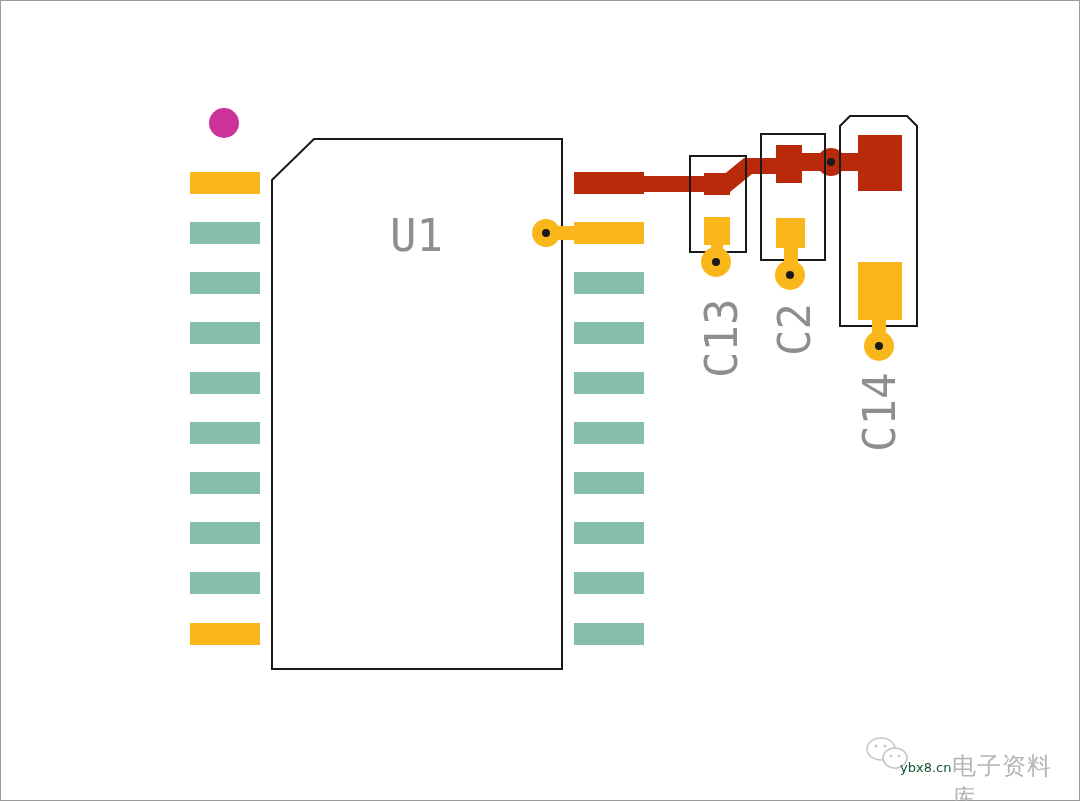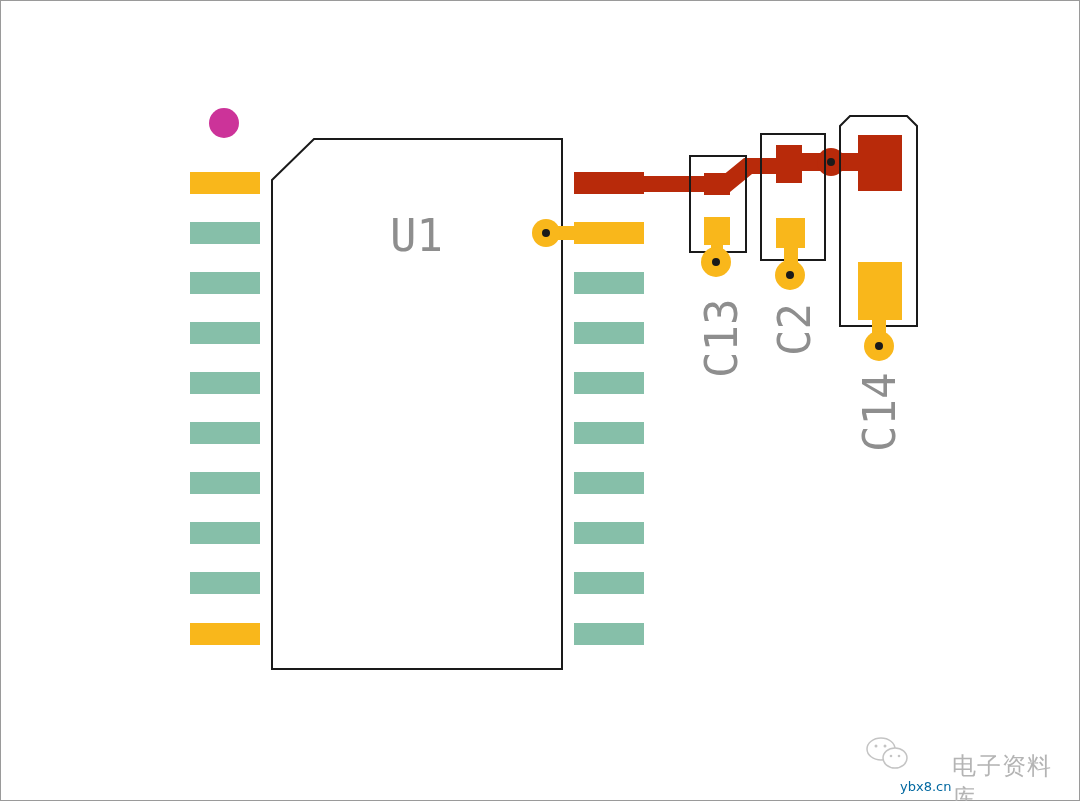--- a/index.html
+++ b/index.html
@@ -3,21 +3,21 @@
 <meta charset="utf-8">
 <style>
   html, body { margin:0; padding:0; background:#ffffff; }
   body { width:1080px; height:801px; position:relative; overflow:hidden; font-family:"DejaVu Sans Mono", monospace; }
   .frame { position:absolute; left:0; top:0; width:1078px; height:799px; border:1px solid #9a9a9a; }
   svg.board { position:absolute; left:0; top:0; }
   .label { position:absolute; color:#8e8e8e; font-family:"DejaVu Sans Mono", monospace; font-size:44px; line-height:1; white-space:nowrap; }
   .rot { transform-origin:left top; transform:rotate(-90deg); }
   .wm { position:absolute; left:860px; top:732px; width:200px; height:60px; }
   .wm-cn { position:absolute; left:56px; top:18px; font-family:"DejaVu Sans", sans-serif; font-size:24px; color:#b4b4b4; letter-spacing:1px;margin-left:36px; }
-  .wm-url { position:absolute; left:40px; top:47px; font-family:"DejaVu Sans", sans-serif; font-size:13px; color:#0369a1; }
+  .wm-url { position:absolute; left:40px; top:28px; font-family:"DejaVu Sans", sans-serif; font-size:13px; color:#14532d; }
 </style>
 </head>
 <body>
 
 <div class="frame"></div>
 
 <svg class="board" width="1080" height="801" viewBox="0 0 1080 801">
 
   <circle cx="224" cy="123" r="15" fill="#cc3399"></circle>
 

